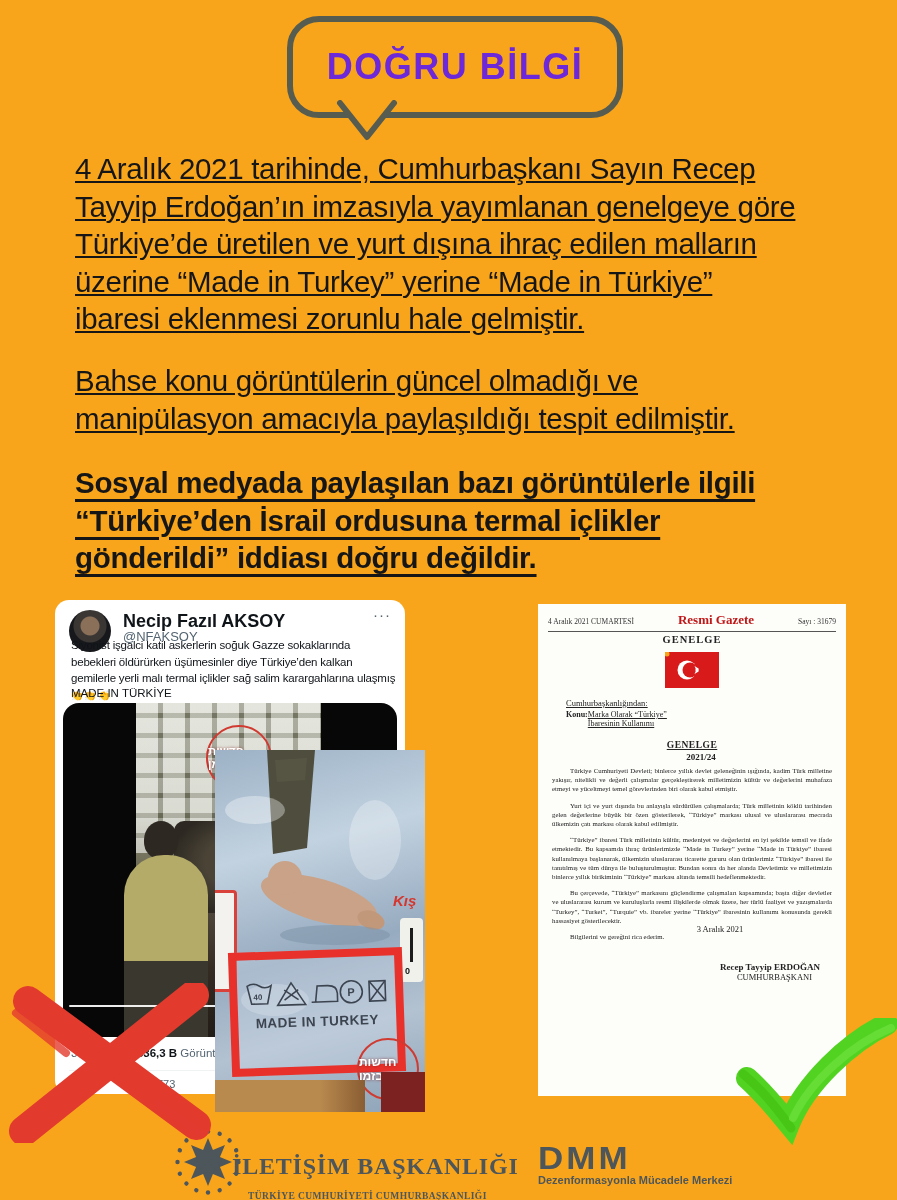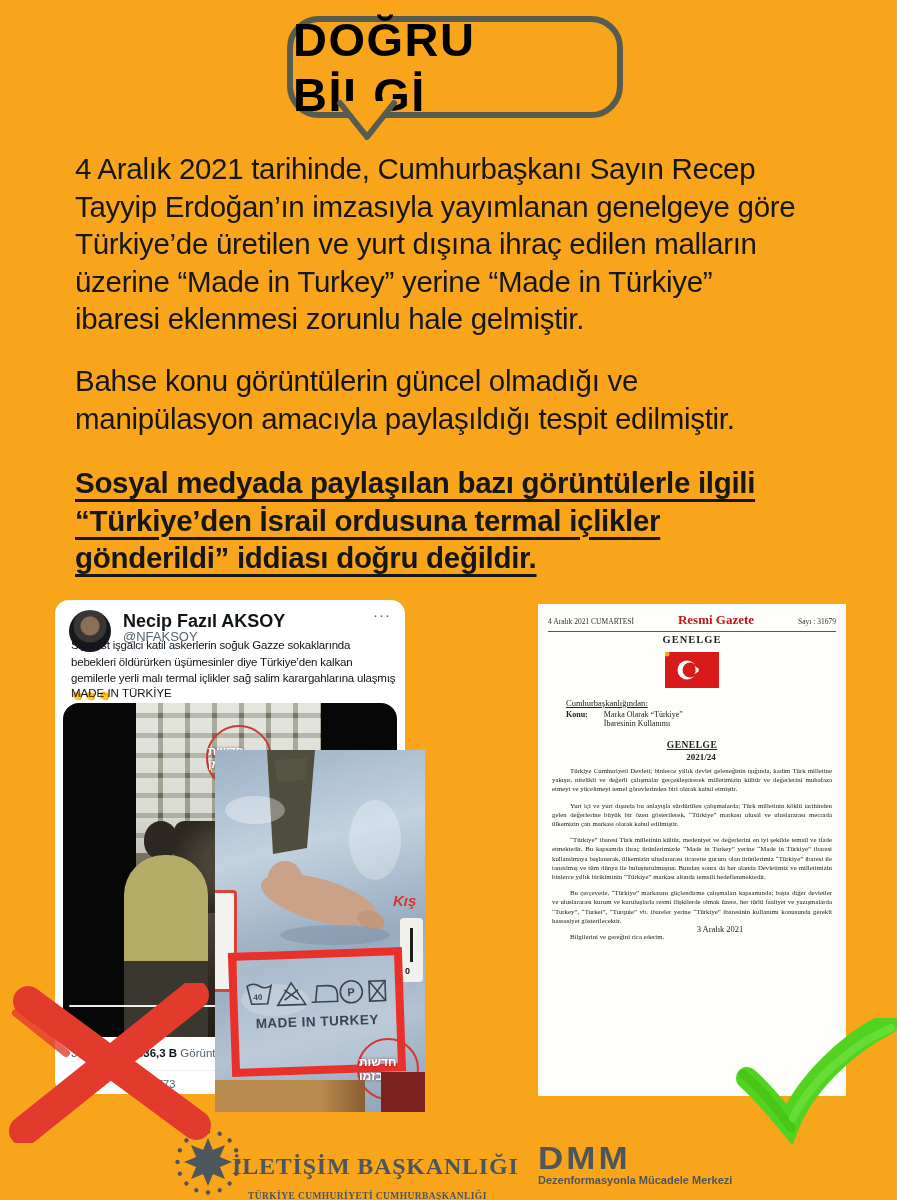--- a/index.html
+++ b/index.html
@@ -1,24 +1,24 @@
 <!DOCTYPE html>
 <html><head>
 <meta charset="utf-8">
 <style>
   html,body{margin:0;padding:0;background:#888;}
   #canvas{position:relative;width:897px;height:1200px;background:#F9A51B;overflow:hidden;
           font-family:"Liberation Sans",sans-serif;margin:0 auto;}
   .abs{position:absolute;}
-  .preline{white-space:pre-line;}
+  .preline{white-space:pre-line;text-decoration:underline;}
 
   
   .badge{left:287px;top:16px;width:324px;height:90px;border:6px solid #575C51;border-radius:32px;
          display:flex;align-items:center;justify-content:center;}
-  .badge-label{font-size:47px;font-weight:bold;color:#000000;letter-spacing:1.5px;}
+  .badge-label{font-size:36px;font-weight:bold;color:#6d28d9;letter-spacing:1.5px;}
   .badge-tail{left:336px;top:100px;}
 
   
   .intro{left:75px;width:812px;color:#161616;font-size:29.5px;line-height:37.5px;letter-spacing:-0.3px;}
   .intro.p1{top:150px;}
   .intro.p2{top:362px;}
   .intro.claim{top:464px;font-weight:bold;text-decoration:underline;
                text-decoration-thickness:2.5px;text-underline-offset:6px;}
 
   
@@ -79,21 +79,21 @@
   
   .doc{left:538px;top:604px;width:308px;height:492px;background:#fdfdfa;color:#222;
        font-family:"Liberation Serif",serif;}
   .doc-head{left:10px;top:8px;width:288px;display:flex;justify-content:space-between;align-items:baseline;
             border-bottom:1px solid #555;padding-bottom:3px;}
   .doc-date,.doc-issue{font-size:7.5px;color:#333;}
   .doc-title{font-size:13px;font-weight:bold;color:#C01818;}
   .doc-type1{left:0;top:30px;width:308px;text-align:center;font-size:10.5px;font-weight:bold;letter-spacing:1px;}
   .flag{left:127px;top:48px;}
   .doc-from{left:28px;top:94px;font-size:8.5px;text-decoration:underline;}
-  .doc-konu{left:28px;top:106px;font-size:8px;display:flex;gap:16px;}
+  .doc-konu{left:28px;top:106px;font-size:8px;display:flex;gap:0;}
   .doc-konu .k-label{font-weight:bold;}
   .doc-genelge{left:0;top:136px;width:308px;text-align:center;font-size:9.5px;font-weight:bold;
                text-decoration:underline;letter-spacing:0.5px;}
   .doc-genelge-no{left:0;top:148px;width:326px;text-align:center;font-size:9px;font-weight:bold;}
   .doc-body{left:14px;top:162px;width:280px;}
   .doc-body p{margin:0 0 7px 0;font-size:6.8px;line-height:9.2px;text-align:justify;text-indent:18px;}
   .doc-date2{left:0;top:320px;width:364px;text-align:center;font-size:8.5px;}
   .doc-sign{left:0;top:358px;width:282px;text-align:right;}
   .doc-sign .s-name{font-size:9px;font-weight:bold;}
   .doc-sign .s-title{font-size:8.5px;margin-right:8px;}
@@ -236,20 +236,24 @@
     <div class="abs doc-genelge">GENELGE</div>
     <div class="abs doc-genelge-no">2021/24</div>
     <div class="abs doc-body">
       <p>Türkiye Cumhuriyeti Devleti; binlerce yıllık devlet geleneğinin ışığında, kadim Türk milletine yakışır, nitelikli ve değerli çalışmalar gerçekleştirerek milletimizin kültür ve değerlerini muhafaza etmeyi ve yüceltmeyi temel görevlerinden biri olarak kabul etmiştir.</p>
       <p>Yurt içi ve yurt dışında bu anlayışla sürdürülen çalışmalarda; Türk milletinin köklü tarihinden gelen değerlerine büyük bir özen gösterilerek, “Türkiye” markası ulusal ve uluslararası mecrada ülkemizin çatı markası olarak kabul edilmiştir.</p>
       <p>“Türkiye” ibaresi Türk milletinin kültür, medeniyet ve değerlerini en iyi şekilde temsil ve ifade etmektedir. Bu kapsamda ihraç ürünlerimizde “Made in Turkey” yerine “Made in Türkiye” ibaresi kullanılmaya başlanarak, ülkemizin uluslararası ticarette gururu olan ürünlerimiz “Türkiye” ibaresi ile tanıtılmış ve tüm dünya ile buluşturulmuştur. Bundan sonra da her alanda Devletimiz ve milletimizin binlerce yıllık birikiminin “Türkiye” markası altında temsili hedeflenmektedir.</p>
       <p>Bu çerçevede, “Türkiye” markasını güçlendirme çalışmaları kapsamında; başta diğer devletler ve uluslararası kurum ve kuruluşlarla resmi ilişkilerde olmak üzere, her türlü faaliyet ve yazışmalarda “Turkey”, “Turkei”, “Turquie” vb. ibareler yerine “Türkiye” ibaresinin kullanımı konusunda gerekli hassasiyet gösterilecektir.</p>
       <p>Bilgilerini ve gereğini rica ederim.</p>
     </div>
     <div class="abs doc-date2">3 Aralık 2021</div>
+    <div class="abs doc-sign">
+      <div class="s-name">Recep Tayyip ERDOĞAN</div>
+      <div class="s-title">CUMHURBAŞKANI</div>
+    </div>
   </div>
 
   <svg class="abs mark" style="left:6px;top:983px;" width="212" height="160">
     <path d="M22,18 L190,142" stroke="#E23B2E" stroke-width="30" stroke-linecap="round" fill="none"></path>
     <path d="M188,12 L18,148" stroke="#E23B2E" stroke-width="30" stroke-linecap="round" fill="none"></path>
     <path d="M10,30 L60,70" stroke="#E23B2E" stroke-width="8" stroke-linecap="round" fill="none" opacity="0.8"></path>
     <path d="M150,120 L195,150" stroke="#E23B2E" stroke-width="7" stroke-linecap="round" fill="none" opacity="0.8"></path>
   </svg>
 
   <svg class="abs mark" style="left:733px;top:1018px;" width="164" height="128">

